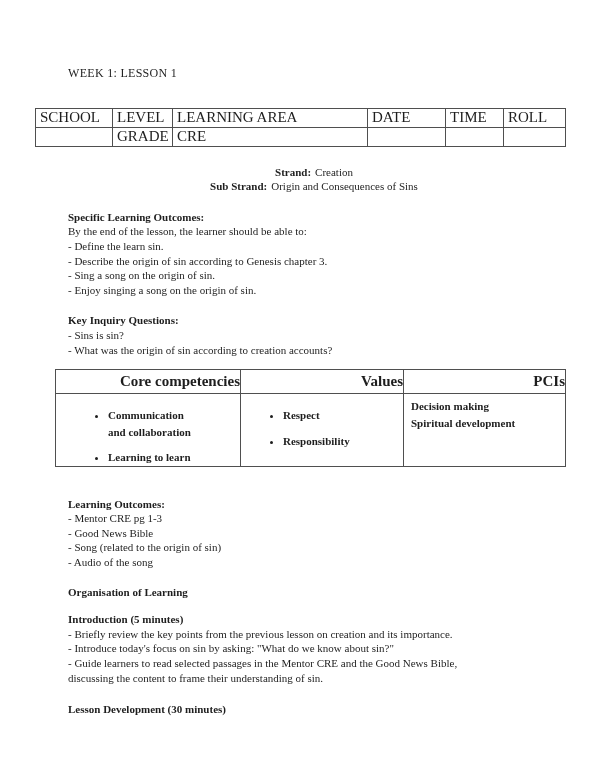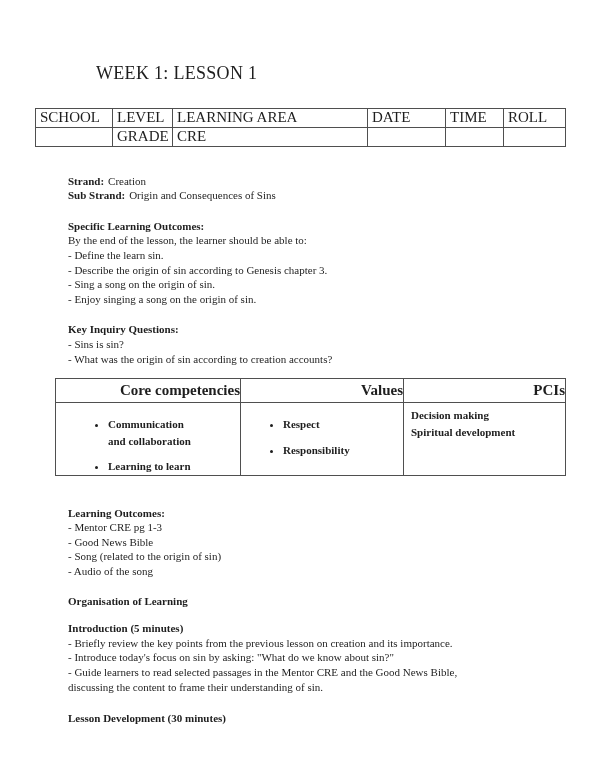--- a/index.html
+++ b/index.html
@@ -6,34 +6,34 @@
   html, body { background: #ffffff; }
   body {
     width: 600px; height: 776px;
     font-family: "Liberation Serif", "DejaVu Serif", serif;
     color: #1e1e1e;
     font-size: 11px;
     line-height: 14.6px;
   }
   .page { position: relative; width: 600px; height: 776px; overflow: hidden; background: #ffffff; }
 
-  .doc-title { margin: 66px 0 0 96px; font-size: 18px; letter-spacing: 0.3px; }
+  .doc-title { margin: 66px 0 0 68px; font-size: 12px; letter-spacing: 0.3px; }
 
   table { border-collapse: collapse; table-layout: fixed; }
   td, th { border: 1px solid #4f4f4f; overflow: hidden; }
 
   .hdr-table { margin: 27px 0 0 35px; width: 530px; }
   .hdr-table td { height: 19px; padding: 0 4px; vertical-align: middle; font-size: 15px; white-space: nowrap; }
 
   .sec { margin-left: 68px; width: 492px; }
   .line { white-space: pre-line; }
   .b { font-weight: bold; }
   .lbl { font-weight: bold; margin-right: 4px; }
 
-  .sec-strand { margin-top: 27px; }
+  .sec-strand { margin-top: 18px; text-align: center; }
   .sec-slo { margin-top: 16px; }
   .sec-kiq { margin-top: 16px; }
 
   .comp-table { margin: 12px 0 0 55px; width: 510px; }
   .comp-table th { height: 24px; font-weight: bold; text-align: right; vertical-align: middle; font-size: 15px; }
   .comp-table td { height: 50px; vertical-align: top; padding-top: 4px; line-height: 16.5px; }
   .comp-table ul { list-style: disc outside; font-weight: bold; }
   .ul-core { margin-left: 38px; padding-left: 14px; }
   .ul-values { margin-left: 28px; padding-left: 14px; }
   .comp-table li { white-space: pre-line; margin-top: 9px; }

